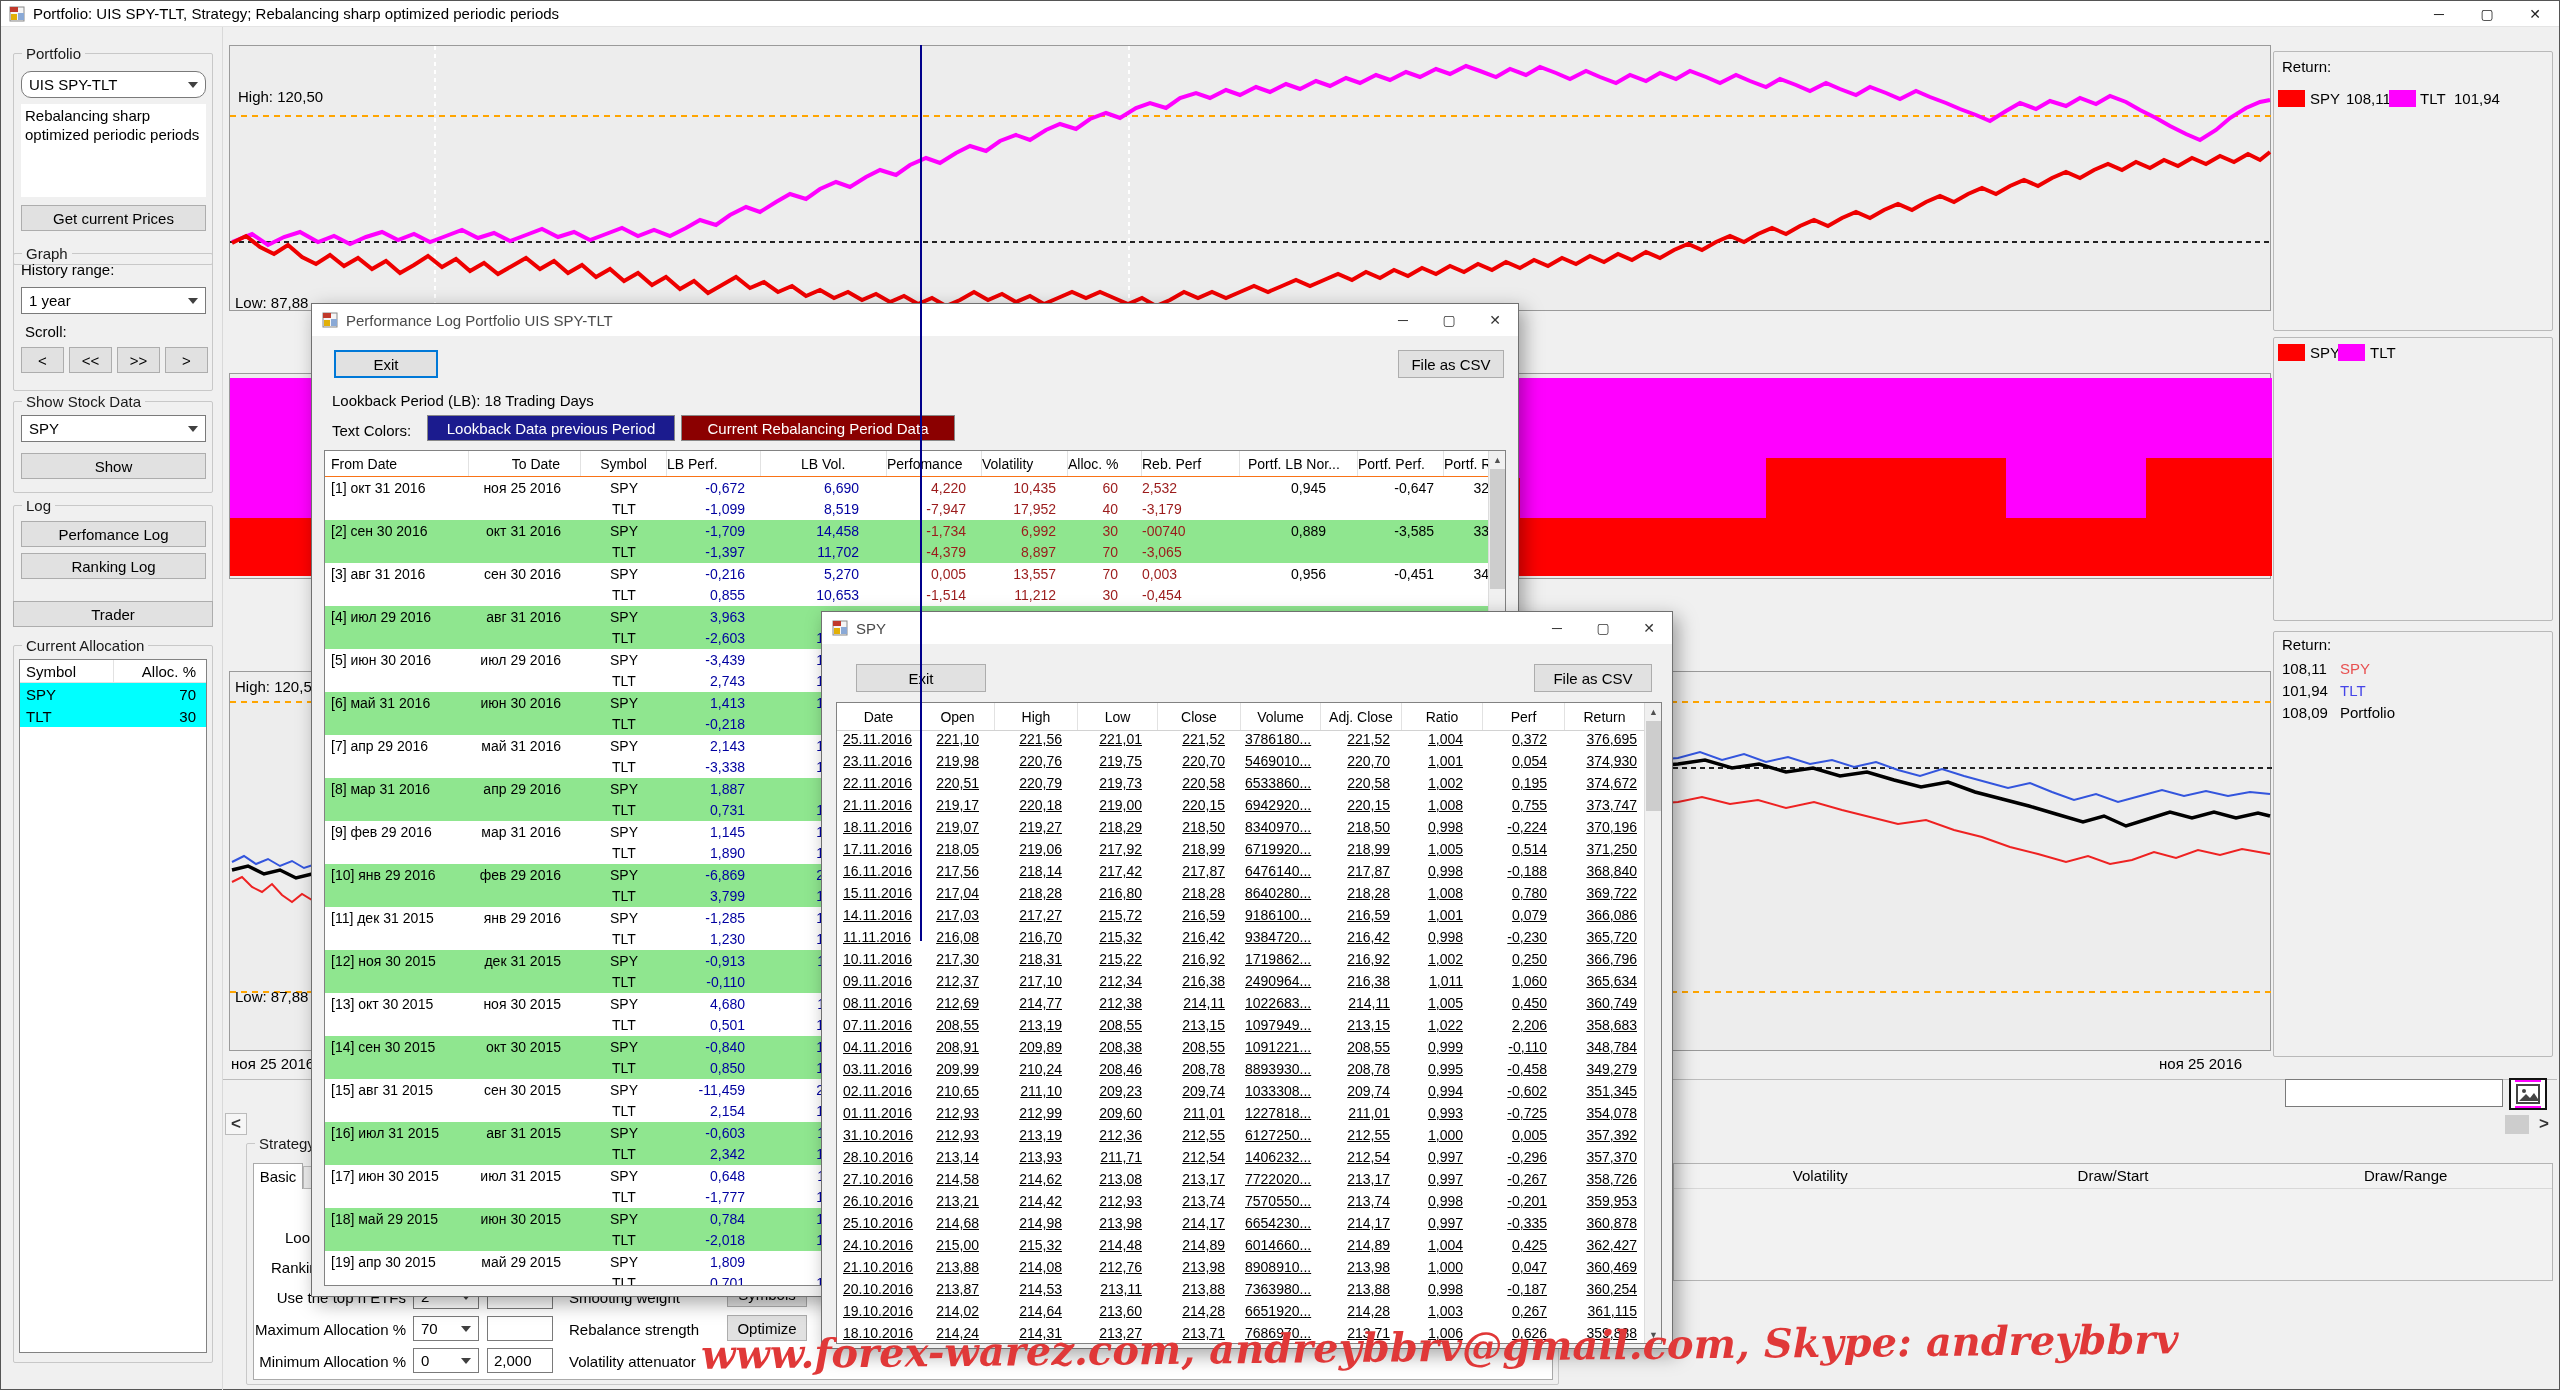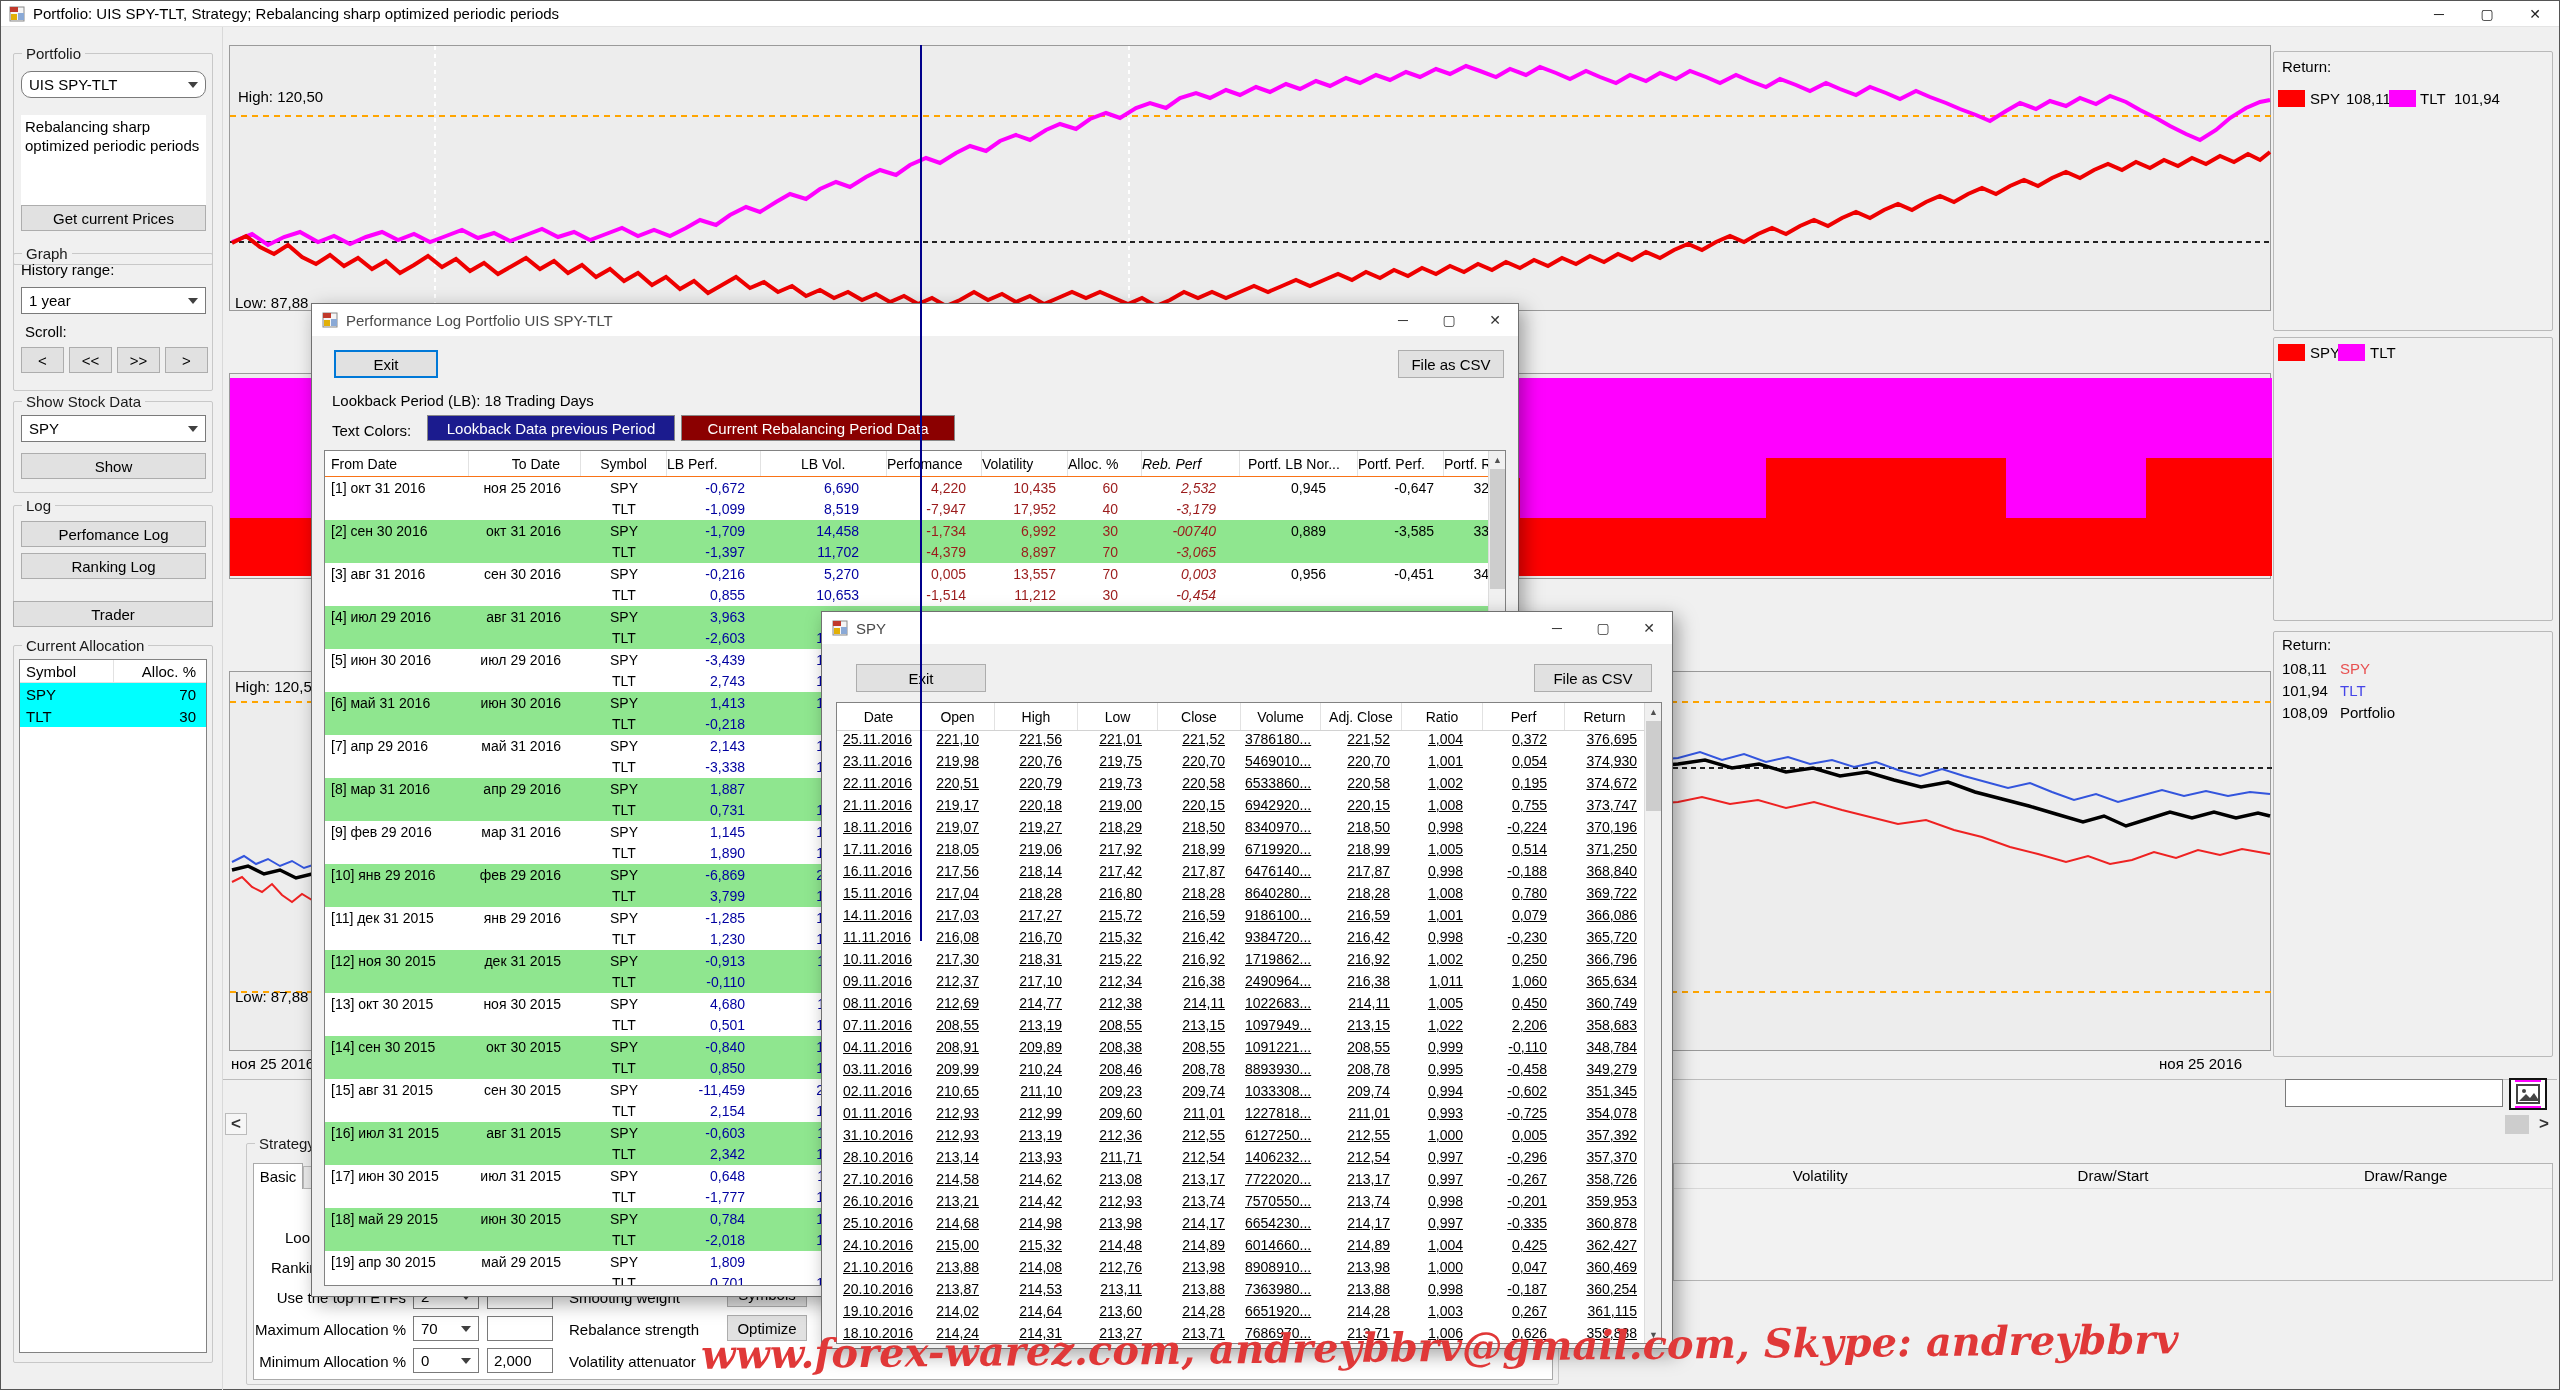--- a/index.html
+++ b/index.html
@@ -53,21 +53,21 @@
   .ptable { position:absolute; background:#fff; border:1px solid #828282; overflow:hidden; }
   .phead { display:flex; height:26px; align-items:center; border-bottom:1px solid #f97316; }
   .phead .pc { border-right:1px solid #e2e2e2; height:100%; display:flex; align-items:center; }
   .prow { display:flex; height:21.5px; align-items:center; }
   .prow.hl { background:#8fe68f; }
   .pc { font-size:14px; white-space:nowrap; overflow:hidden; flex:none; color:#000; }
   .pc0{width:144px; padding-left:6px;} .pc1{width:112px; justify-content:flex-end; text-align:right; padding-right:20px;}
   .pc2{width:86px; text-align:center; justify-content:center;}
   .pc3{width:94px; text-align:right; padding-right:16px;} .pc4{width:86px; text-align:right; padding-right:28px;margin-left:40px;}
   .pc5{width:95px; text-align:right; padding-right:16px;} .pc6{width:86px; text-align:right; padding-right:12px;}
-  .pc7{width:74px; text-align:right; padding-right:24px;} .pc8{width:98px; text-align:right; padding-right:24px;font-style:italic;}
+  .pc7{width:74px; text-align:right; padding-right:24px;} .pc8{width:98px; text-align:left; padding-right:24px;}
   .pc9{width:118px; text-align:right; padding-right:32px;} .pc10{width:86px; text-align:right; padding-right:10px;}
   .pc11{width:86px; text-align:right; padding-right:6px;}
   .prow .pc3,.prow .pc4 { color:#0000a0; }
   .prow .pc5,.prow .pc6,.prow .pc7,.prow .pc8 { color:#9b1b1b; }
   .phead .pc9 { justify-content:flex-start; text-align:left; padding-left:8px; padding-right:0; }
 
   
   .stable { position:absolute; background:#fff; border:1px solid #828282; overflow:hidden; }
   .shead { display:flex; height:28px; align-items:center; border-bottom:1px solid #d2d2d2; }
   .shead .sc { border-right:1px solid #e2e2e2; height:100%; display:flex; align-items:center; justify-content:center; text-align:center; padding:0; }
@@ -127,21 +127,21 @@
 
   <div class="abs" style="left:0;top:26px;width:222px;height:1364px;border-right:1px solid #d9d9d9;">
 
     <div class="group" style="left:12px;top:26px;width:200px;height:212px;">
       <span class="glabel">Portfolio</span>
     </div>
     <div class="combo" style="left:20px;top:44px;width:185px;height:27px;border-radius:10px;">
       <span>UIS SPY-TLT</span>
       <span class="chev"></span>
     </div>
-    <div class="field" style="left:20px;top:88px;width:185px;height:93px;border:none;align-items:flex-start;padding:2px 4px;justify-content:center;">
+    <div class="field" style="left:20px;top:77px;width:185px;height:93px;border:none;align-items:flex-start;padding:2px 4px;justify-content:center;">
       <span style="font-size:15px;line-height:19px;white-space:normal;">Rebalancing sharp optimized periodic periods</span>
     </div>
     <div class="btn" style="left:20px;top:178px;width:185px;height:26px;">
       <span>Get current Prices</span>
     </div>
 
     <div class="group" style="left:12px;top:226px;width:200px;height:138px;">
       <span class="glabel">Graph</span>
     </div>
     <div class="lbl" style="left:20px;top:234px;">History range:</div>

